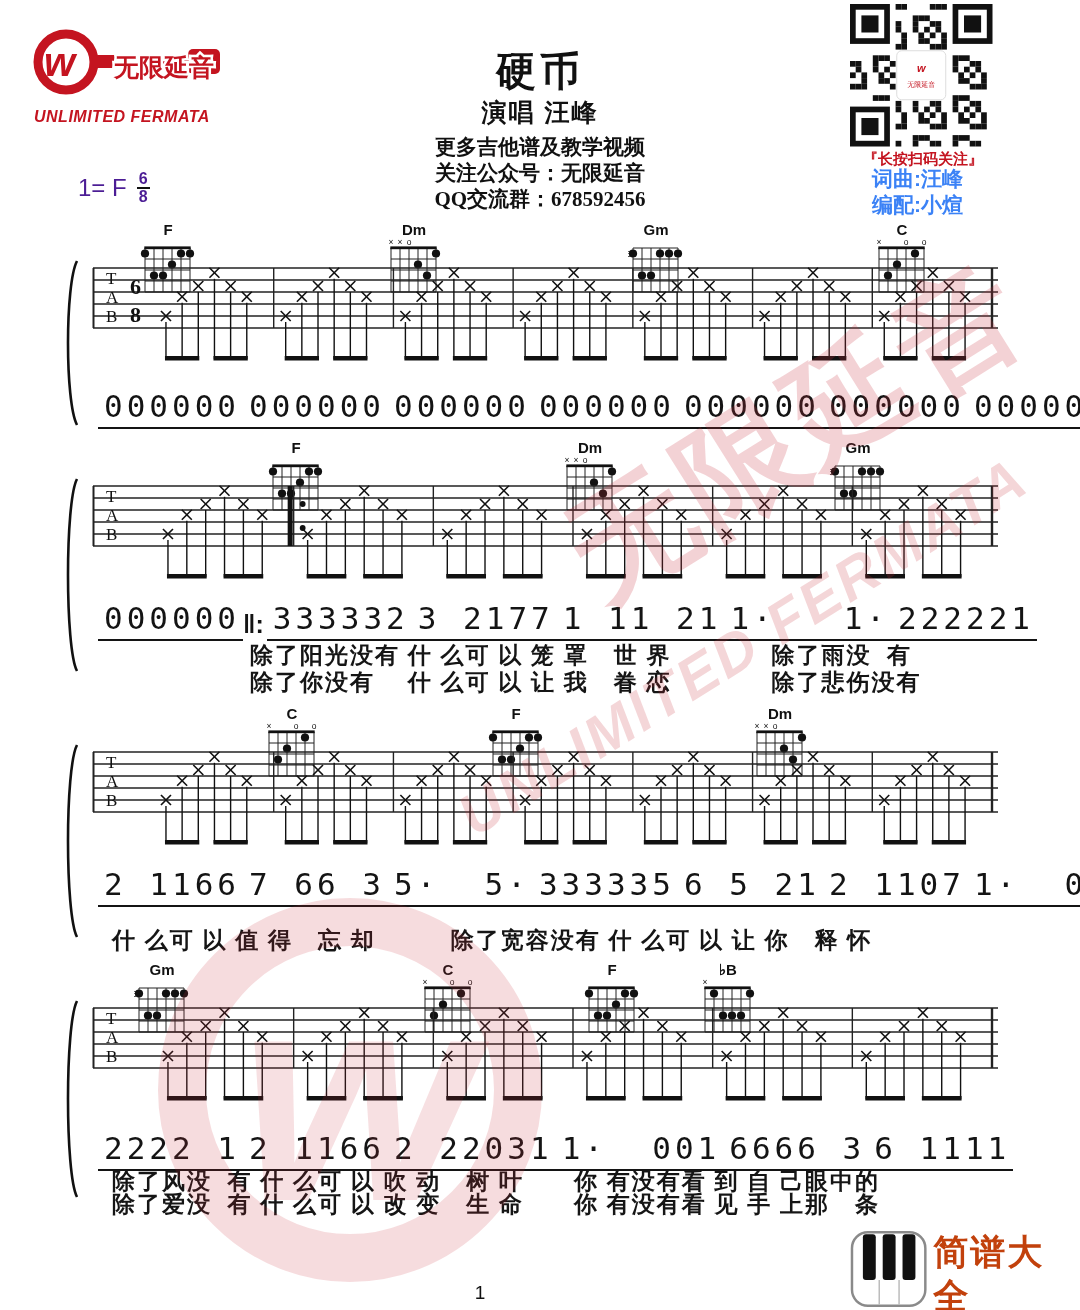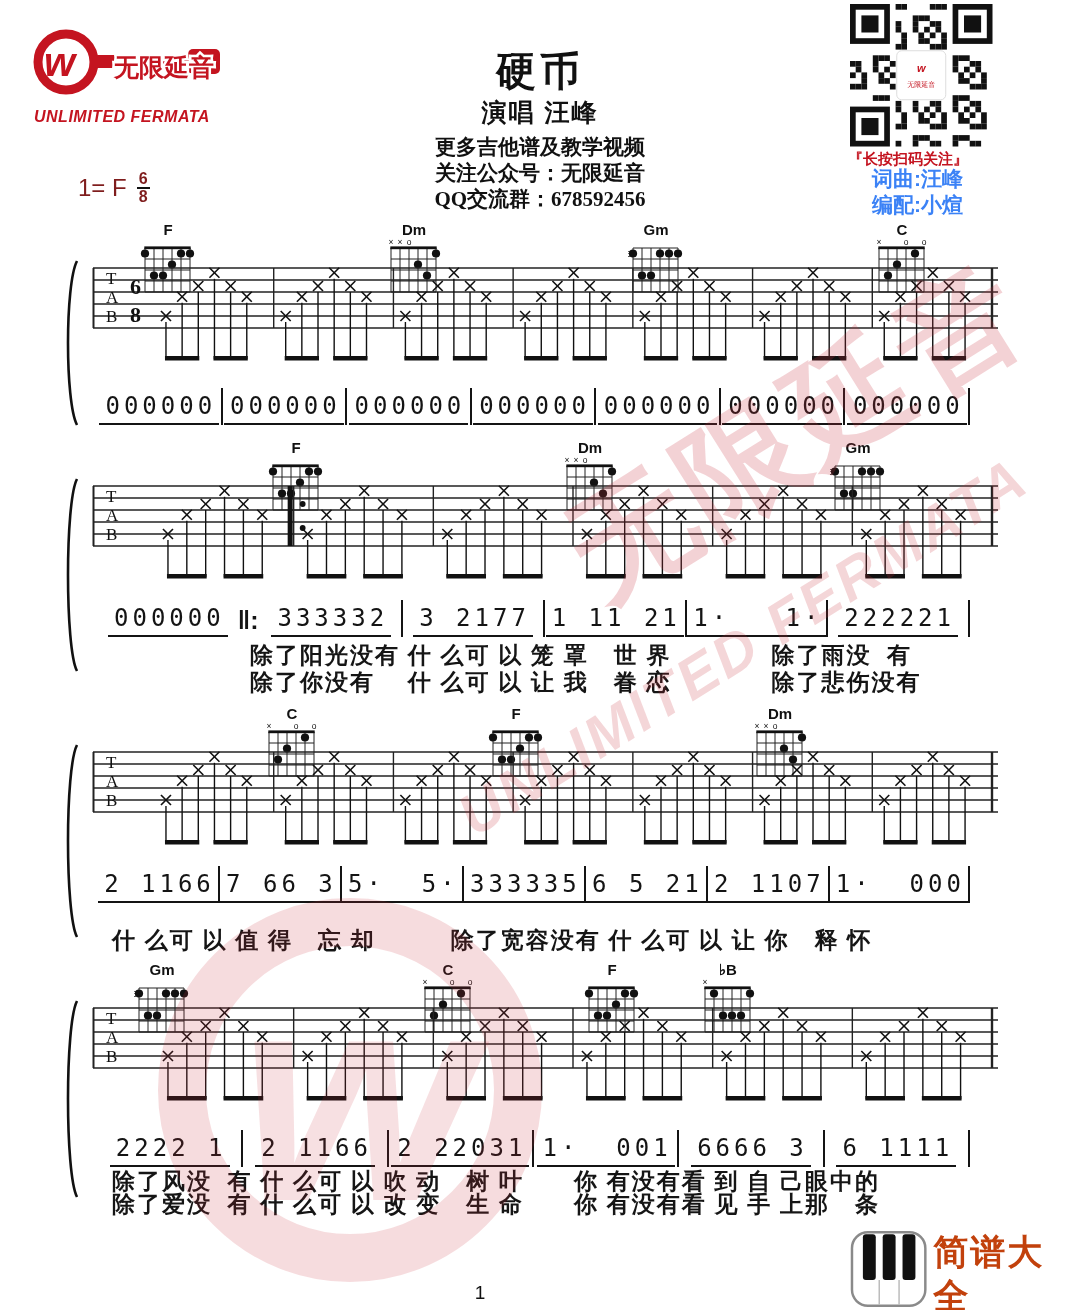--- a/index.html
+++ b/index.html
@@ -7,39 +7,39 @@
         font-family:"Liberation Sans",sans-serif;overflow:hidden;}
   .abs{position:absolute;}
 
   
   .brand{left:26px;top:16px;width:210px;}
   .brand-en{left:34px;top:108px;font-size:16px;font-style:italic;font-weight:bold;color:#c41420;letter-spacing:.5px;}
   .title{left:290px;top:44px;width:500px;text-align:center;font-size:40px;font-weight:bold;color:#111;letter-spacing:4px;}
   .artist{left:290px;top:96px;width:500px;text-align:center;font-size:25px;font-weight:bold;color:#111;letter-spacing:2px;}
   .promo{left:290px;top:132px;width:500px;text-align:center;font-size:21px;font-weight:bold;color:#111;
          font-family:"Liberation Serif",serif;line-height:26px;}
-  .keysig{left:78px;top:172px;display:flex;align-items:center;font-size:24px;color:#7f1d1d;font-weight:500;}
+  .keysig{left:78px;top:172px;display:flex;align-items:center;font-size:24px;color:#4c1d95;font-weight:500;}
   .frac{display:inline-flex;flex-direction:column;align-items:center;margin-left:10px;font-size:16px;font-weight:bold;line-height:14px;}
   .frac .fbar{width:13px;height:1.5px;background:#111;margin:1px 0;}
   .credits{left:872px;top:166px;font-size:21px;font-weight:bold;color:#3b82f6;line-height:26px;}
-  .qr-caption{left:848px;top:150px;width:150px;color:#c41420;font-weight:bold;font-size:15px;
+  .qr-caption{left:848px;top:150px;width:150px;text-align:center;color:#c41420;font-weight:bold;font-size:15px;
               font-family:"Liberation Serif",serif;}
 
   
   .sys{position:absolute;left:0;width:1080px;}
   .chord{position:absolute;width:56px;text-align:center;}
   .chord .cname{font-size:15px;font-weight:bold;color:#111;height:16px;line-height:16px;}
   .cl{stroke:#222;stroke-width:1;}
   .cfret{font-size:9px;font-style:italic;fill:#111;}
   .cmark{font-size:8.5px;fill:#111;}
   .staffsvg{position:absolute;left:92px;top:36px;}
   .bracket{position:absolute;left:62px;}
   .jrow{position:absolute;left:98px;width:872px;display:flex;align-items:flex-end;}
   .jmw{flex:1;text-align:center;}
-  .jm{display:inline-block;font-family:"DejaVu Sans Mono",monospace;font-size:24px;font-weight:500;color:#141414;
+  .jm{display:inline-block;font-family:"DejaVu Sans Mono",monospace;font-size:31px;font-weight:500;color:#141414;
       letter-spacing:4px;border-bottom:2.5px solid #141414;padding:0 3px 3px 6px;white-space:pre;text-align:center;}
   .jsep{width:2px;background:#141414;height:37px;}
   .jrep{font-size:25px;font-weight:bold;color:#141414;padding:0 3px 2px 0;}
   .lyr{position:absolute;font-size:23px;letter-spacing:2px;font-weight:600;white-space:pre;color:#151515;
        font-family:"Liberation Serif",serif;}
 
   
   .wm{position:absolute;pointer-events:none;white-space:nowrap;z-index:5;}
   .wm-cn{left:538px;top:498px;font-size:122px;font-weight:bold;color:rgba(201,48,62,0.22);
          transform:rotate(-32deg);transform-origin:left top;letter-spacing:6px;}

